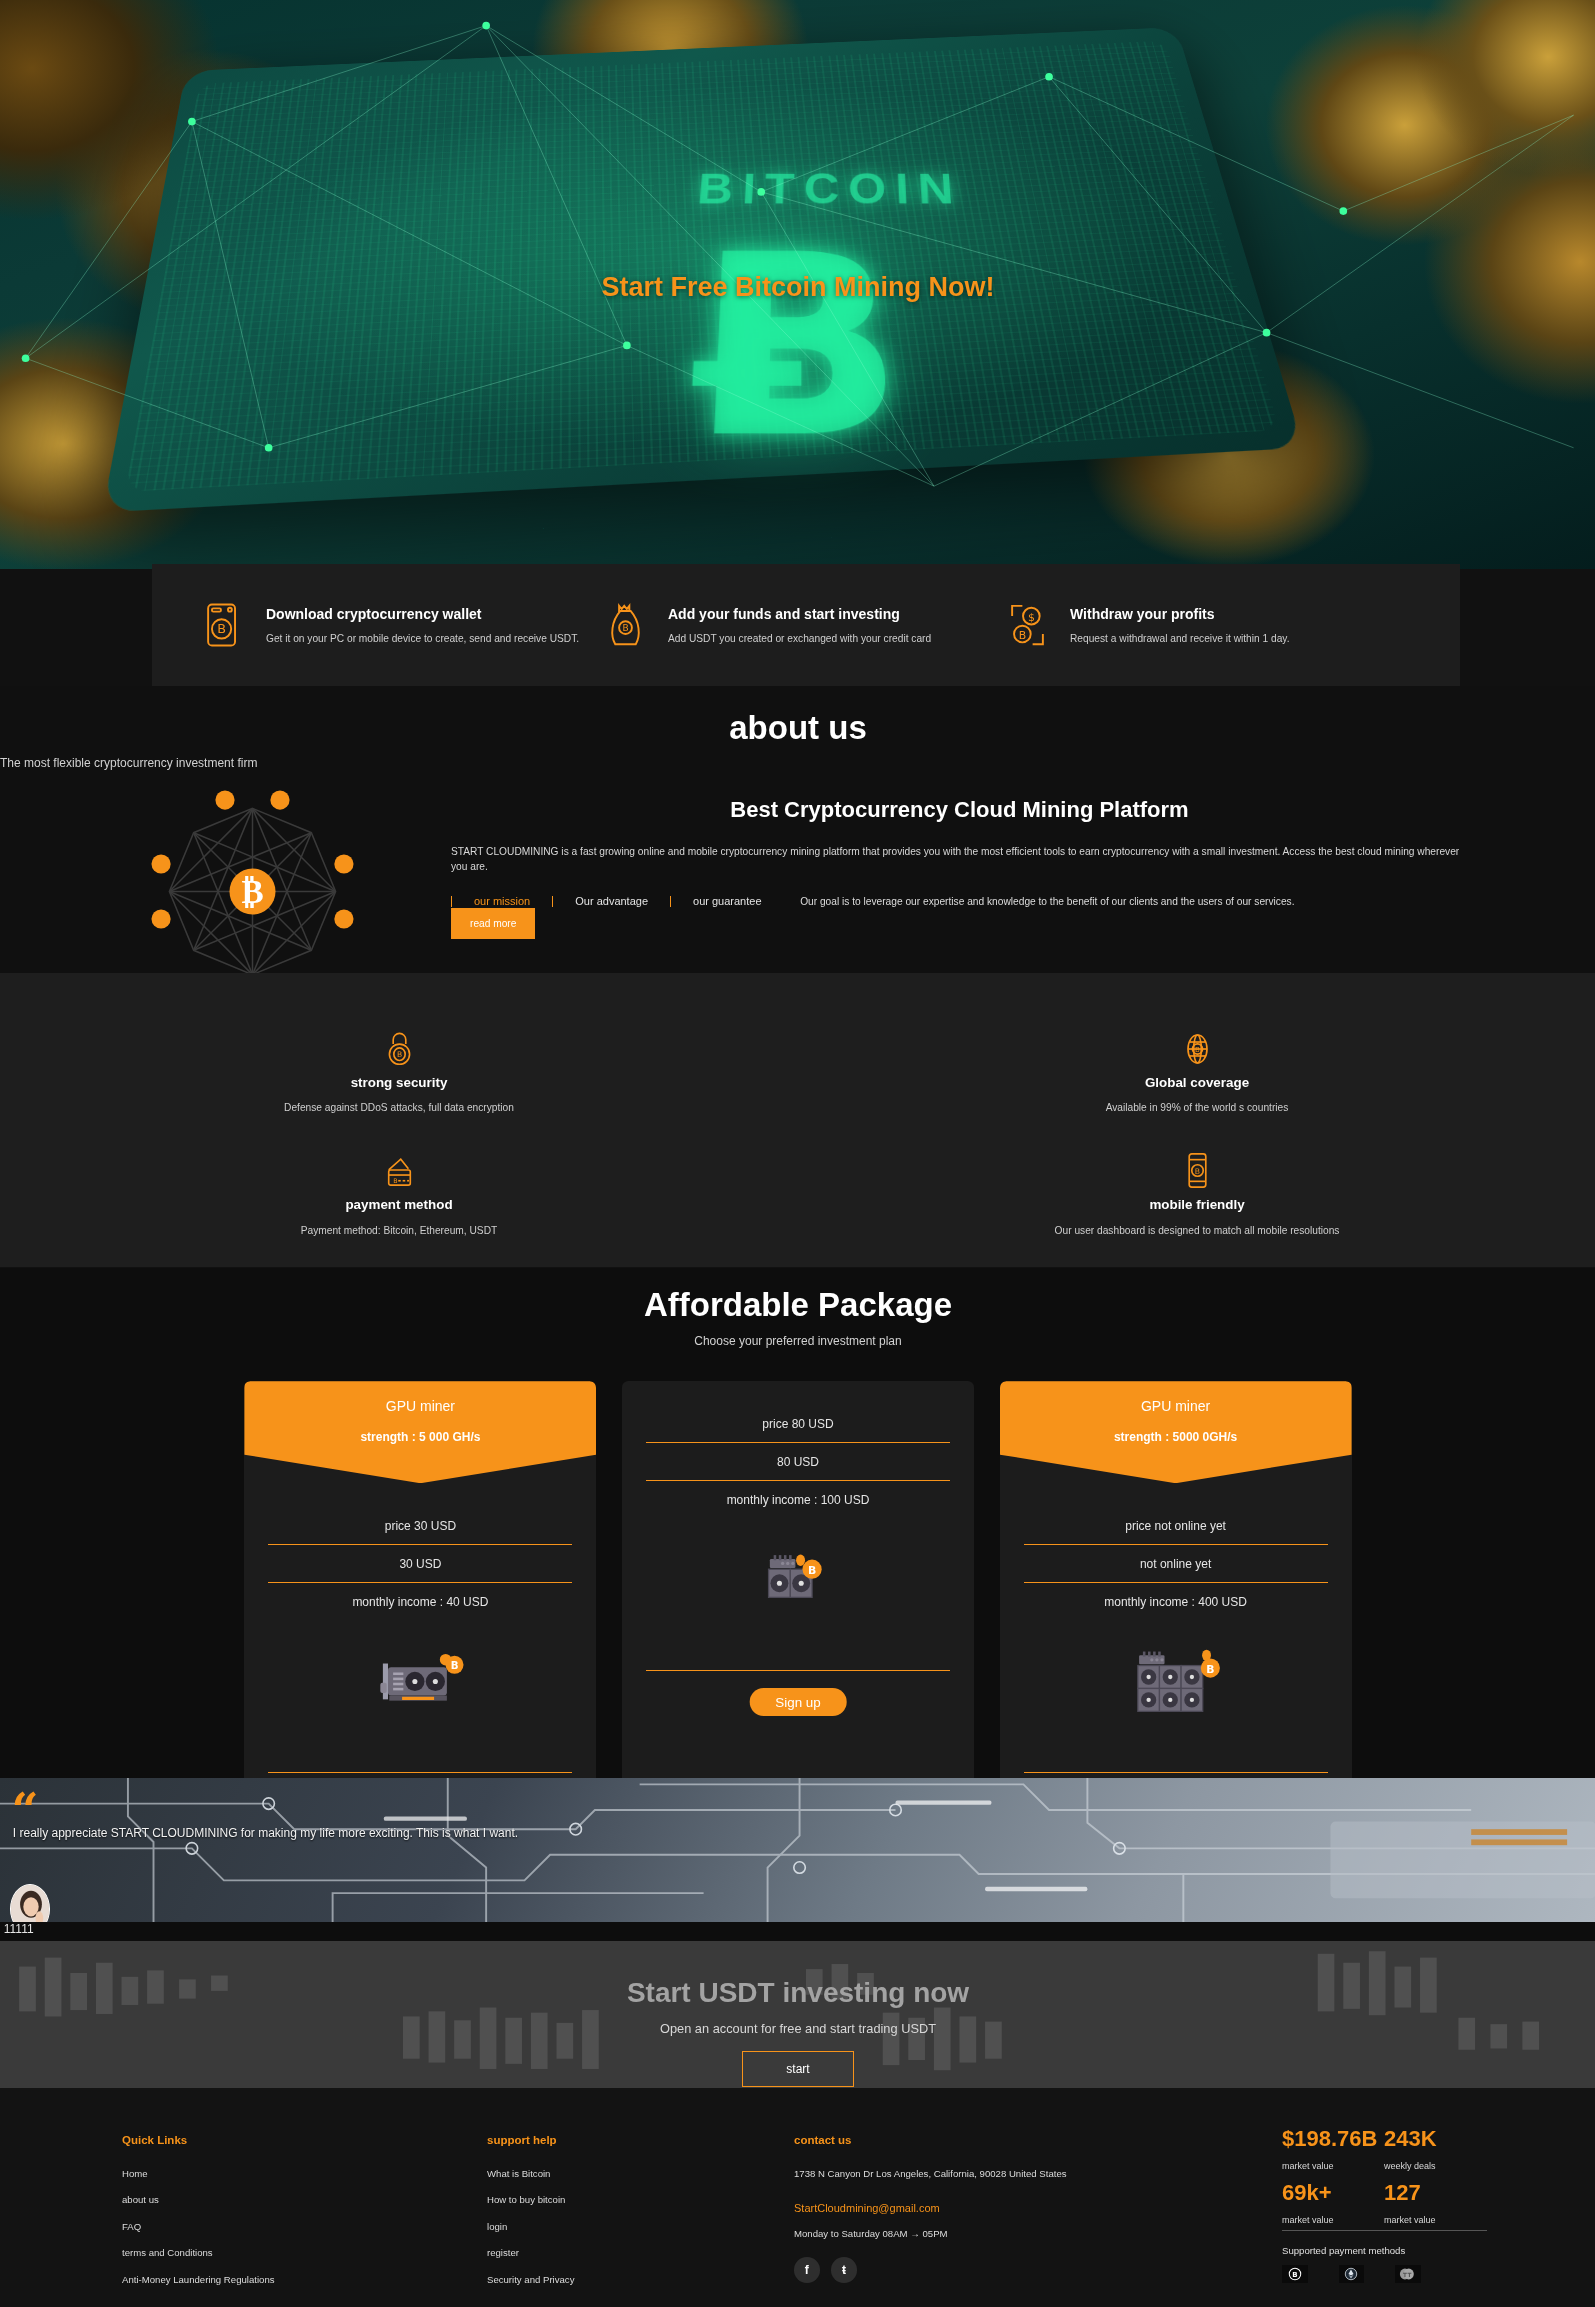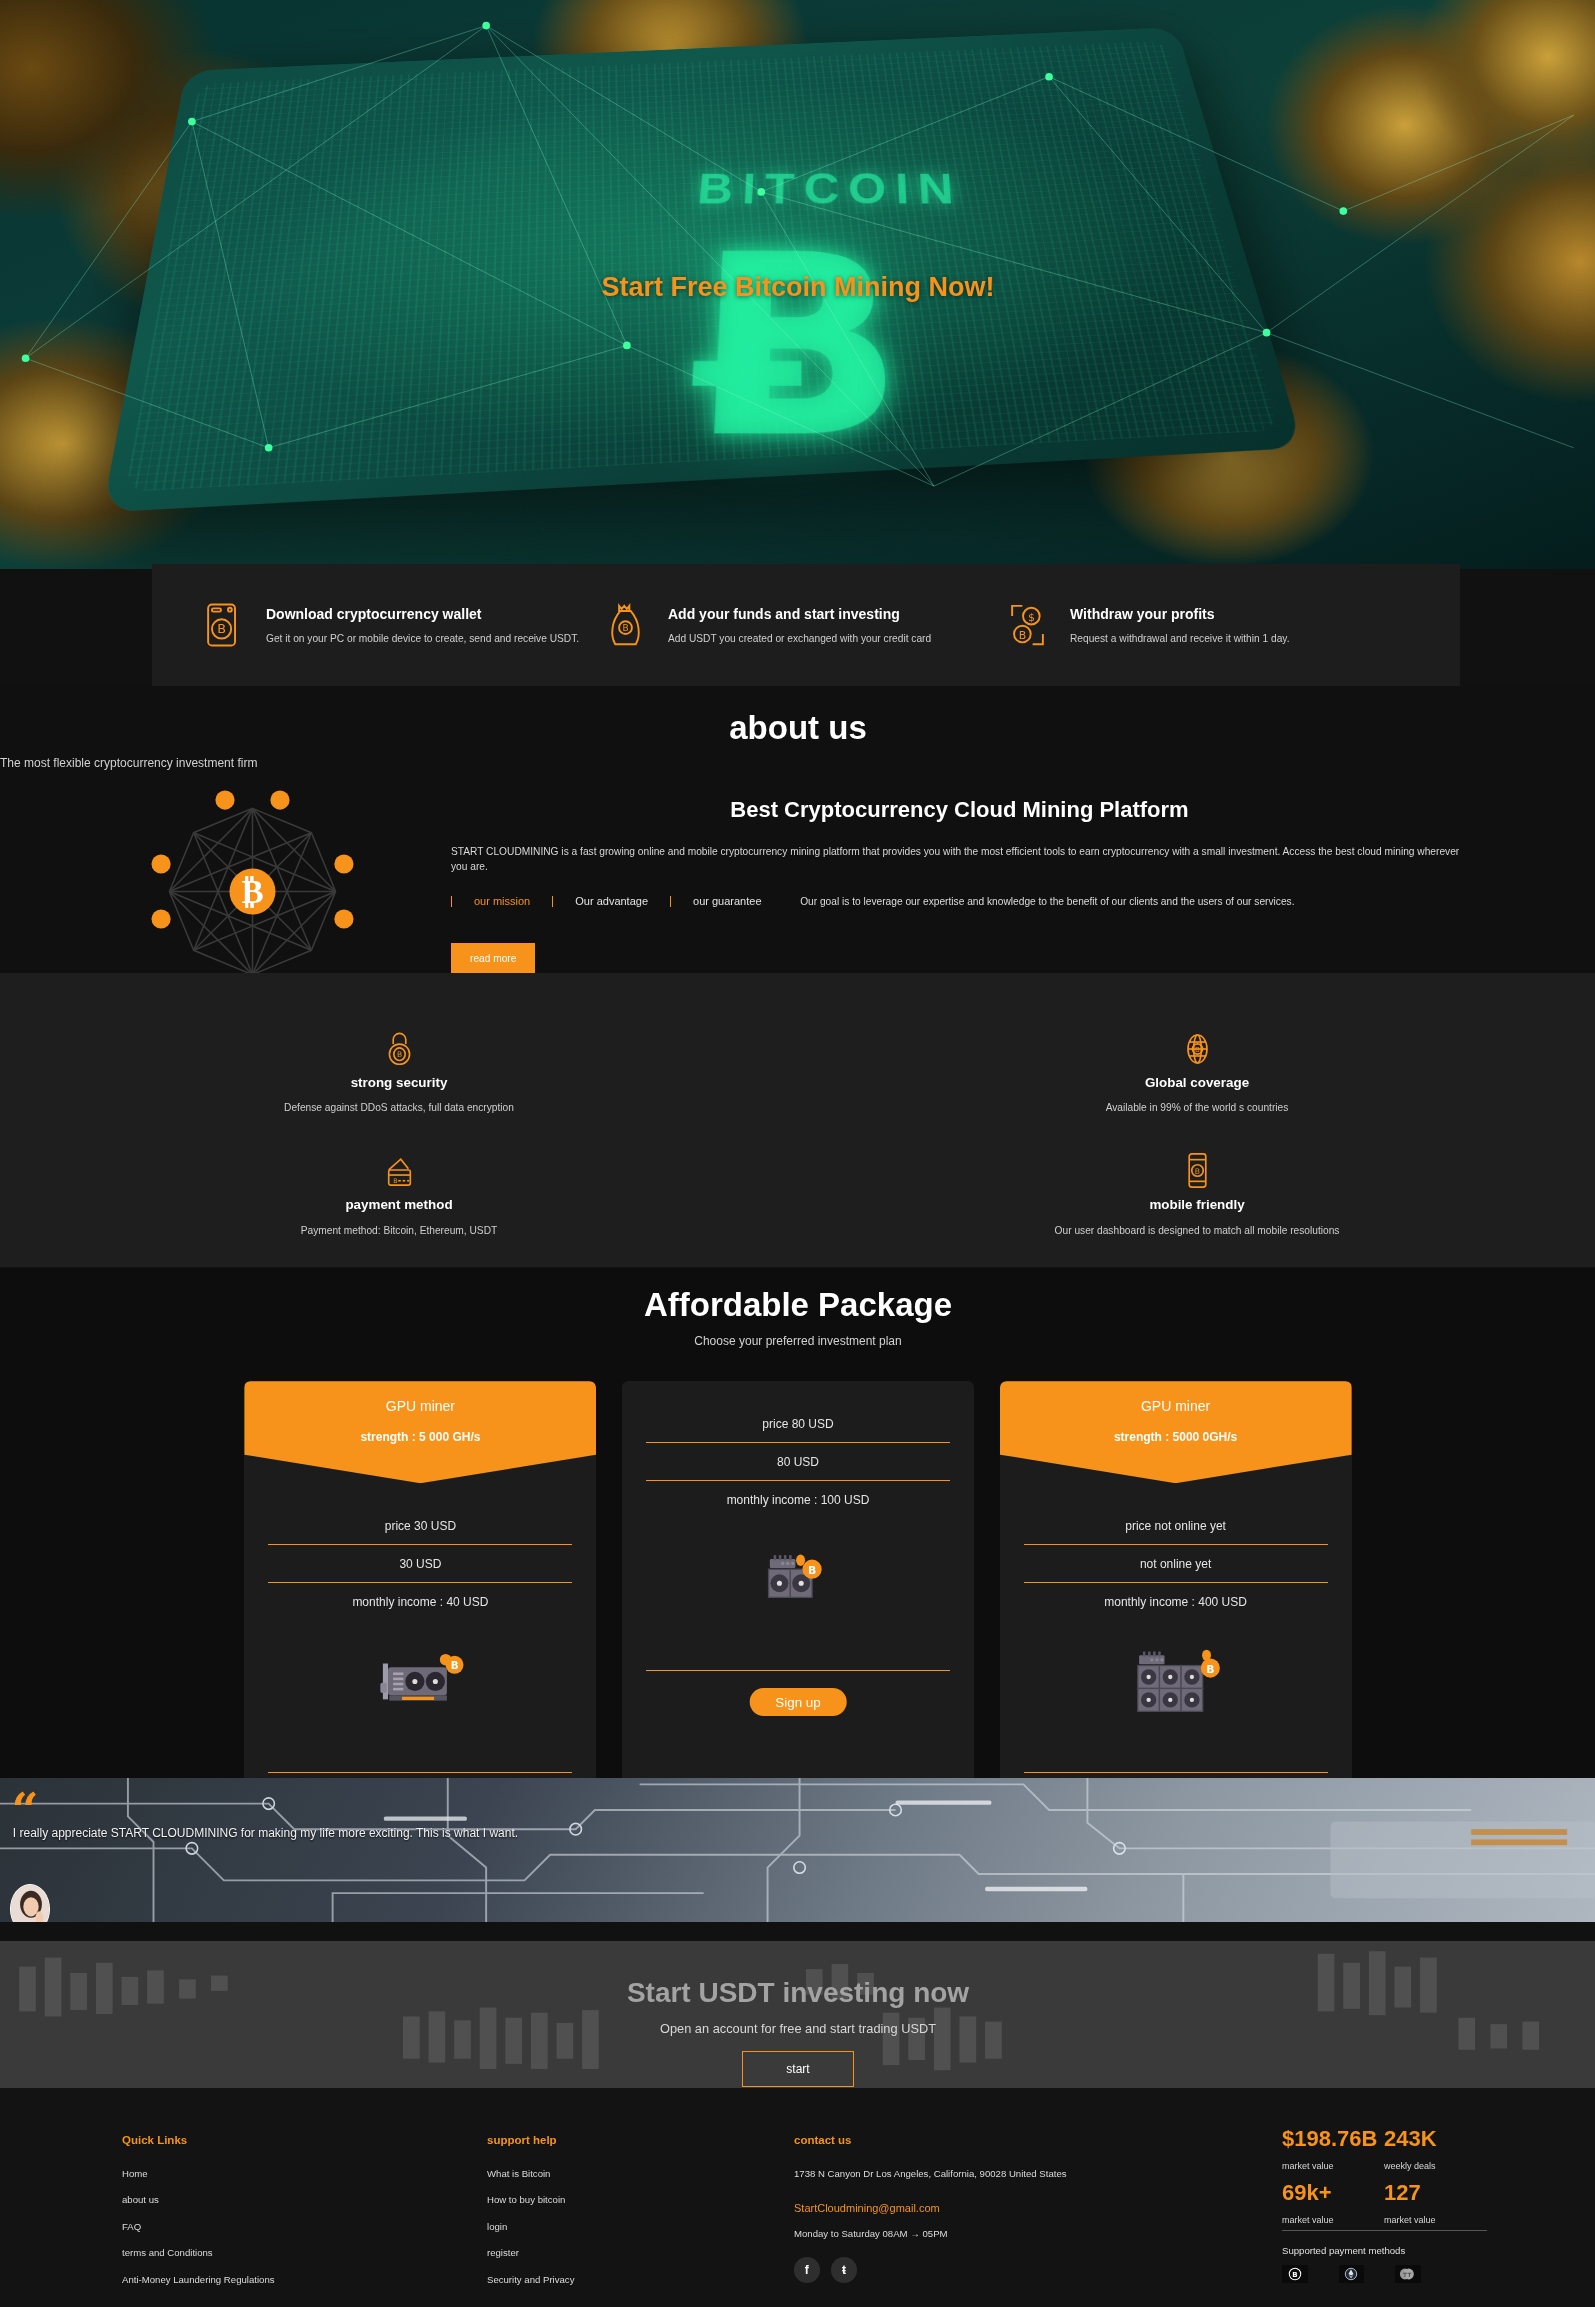--- a/index.html
+++ b/index.html
@@ -76,21 +76,21 @@
   .about-body { position:relative; margin-top:27px; height:179px; }
   .netgraph { position:absolute; left:147px; top:-11.5px; width:211px; height:211px; }
   .about-right { position:absolute; left:451px; top:0; width:1017px; }
   .about-right h3 { font-size:22px; font-weight:bold; color:#fff; text-align:center; }
   .about-right .lead { font-size:10.2px; color:#d8d8d8; margin-top:20.5px; line-height:1.5; }
   .tabs { display:flex; align-items:center; margin-top:22px; gap:0; }
   .tab { font-size:11px; color:#e4e4e4; padding:0 22px; border-left:1.3px solid #f7931a; line-height:1; }
   .tab.active { color:#f7931a; }
   .tab-note { font-size:10.2px; color:#dcdcdc; padding-left:16.6px; }
   .readmore {
-    display:inline-block; margin-top:36px; background:#f7931a; color:#fff;
+    display:inline-block; margin-top:1px; background:#f7931a; color:#fff;
     font-size:10.2px; padding:10.2px 19px; border:none; cursor:pointer;
   }
 
   
   .features { position:absolute; left:0; top:973px; width:1596px; height:294px; background:#1e1e1e; }
   .feat-col { position:absolute; top:0; width:798px; }
   .feat-col.left { left:0; } .feat-col.right { left:798px; }
   .feat { text-align:center; }
   .feat .f-icon { height:38px; margin-bottom:7.7px; display:flex; justify-content:center; align-items:flex-end; }
   .feat h4 { font-size:13.4px; font-weight:bold; color:#fff; }
@@ -589,20 +589,21 @@
     <div class="testi-avatar">
       <svg viewBox="0 0 62 78" width="40" height="50">
         <rect width="62" height="78" fill="#e8dcd4"></rect>
         <ellipse cx="31" cy="30" rx="17" ry="21" fill="#3a2a22"></ellipse>
         <ellipse cx="31" cy="34" rx="12" ry="15" fill="#f0cbb0"></ellipse>
         <path d="M10 78 q21 -22 42 0 z" fill="#f5f0ec"></path>
         <ellipse cx="44" cy="52" rx="6" ry="11" fill="#f0cbb0"></ellipse>
       </svg>
     </div>
   </section>
+  <div class="testi-name">11111</div>
 
   <section class="cta">
     <svg class="cta-bars" viewBox="0 0 2495 230" preserveAspectRatio="none">
       <g fill="#8c8c8c" opacity=".55">
         <rect x="30" y="40" width="26" height="70"></rect>
           <rect x="70" y="26" width="26" height="92"></rect>
         <rect x="110" y="50" width="26" height="58"></rect>
           <rect x="150" y="34" width="26" height="80"></rect>
         <rect x="190" y="56" width="26" height="44"></rect>
           <rect x="230" y="46" width="26" height="52"></rect>

